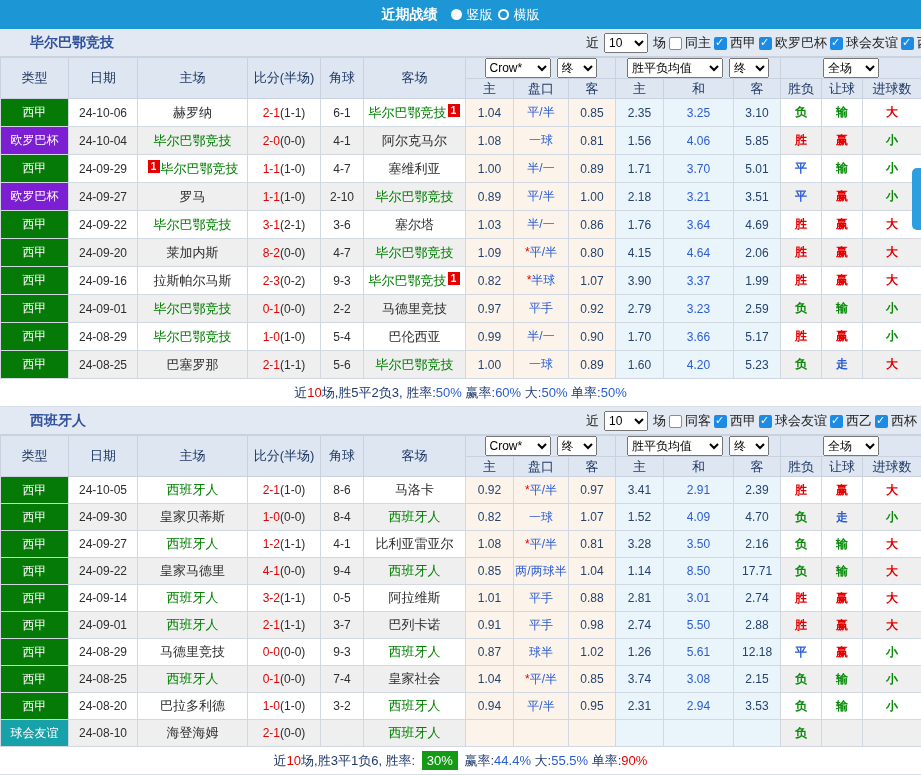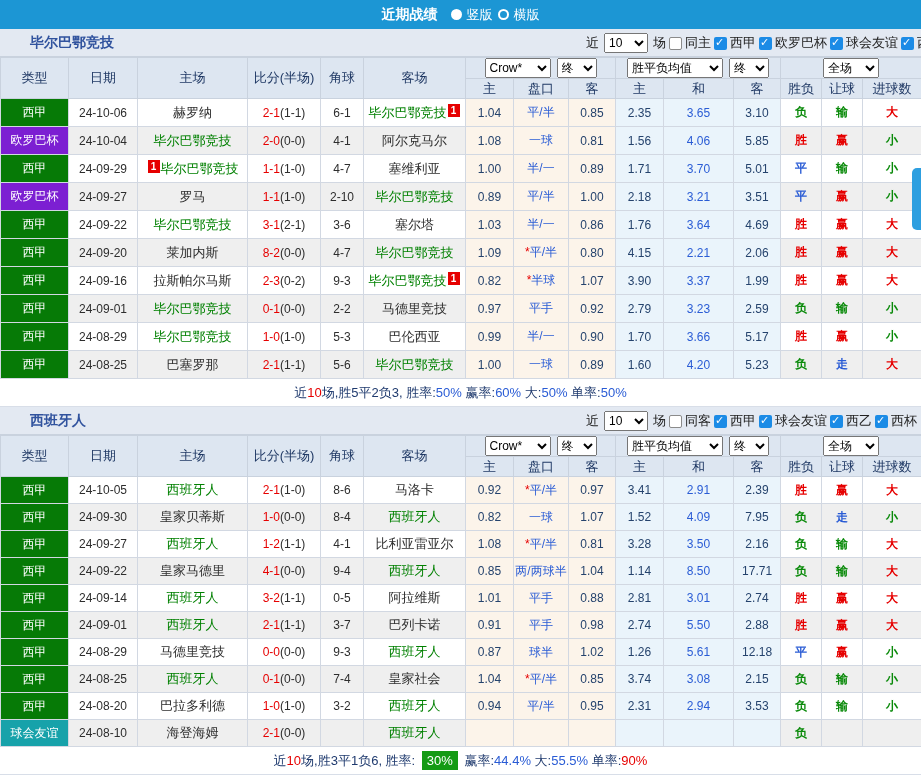--- a/index.html
+++ b/index.html
@@ -129,21 +129,21 @@
           <td class="plain type" style="background: rgb(6, 122, 6); color: rgb(255, 255, 255);">西甲</td>
           <td class="plain">24-10-06</td>
           <td class="plain team"><span>赫罗纳</span></td>
           <td class="plain"><span class="ft">2-1</span><span class="ht">(1-1)</span></td>
           <td class="plain">6-1</td>
           <td class="plain team"><span class="hl">毕尔巴鄂竞技</span><span class="card">1</span></td>
           <td class="cream num">1.04</td>
           <td class="cream"><span class="hcap">平/半</span></td>
           <td class="cream num">0.85</td>
           <td class="lblue num">2.35</td>
-          <td class="lblue mid">3.65</td>
+          <td class="lblue mid">3.25</td>
           <td class="lblue num">3.10</td>
           <td class="plain res" style="color: rgb(10, 138, 10);">负</td>
           <td class="plain res" style="color: rgb(10, 138, 10);">输</td>
           <td class="plain res" style="color: rgb(230, 0, 0);">大</td>
         </tr>
         <tr>
           <td class="plain type" style="background: rgb(124, 31, 210); color: rgb(255, 255, 255);">欧罗巴杯</td>
           <td class="plain">24-10-04</td>
           <td class="plain team"><span class="hl">毕尔巴鄂竞技</span></td>
           <td class="plain"><span class="ft">2-0</span><span class="ht">(0-0)</span></td>
@@ -214,21 +214,21 @@
           <td class="plain type" style="background: rgb(6, 122, 6); color: rgb(255, 255, 255);">西甲</td>
           <td class="plain">24-09-20</td>
           <td class="plain team"><span>莱加内斯</span></td>
           <td class="plain"><span class="ft">8-2</span><span class="ht">(0-0)</span></td>
           <td class="plain">4-7</td>
           <td class="plain team"><span class="hl">毕尔巴鄂竞技</span></td>
           <td class="cream num">1.09</td>
           <td class="cream"><span class="star">*</span><span class="hcap">平/半</span></td>
           <td class="cream num">0.80</td>
           <td class="lblue num">4.15</td>
-          <td class="lblue mid">2.21</td>
+          <td class="lblue mid">4.64</td>
           <td class="lblue num">2.06</td>
           <td class="plain res" style="color: rgb(230, 0, 0);">胜</td>
           <td class="plain res" style="color: rgb(230, 0, 0);">赢</td>
           <td class="plain res" style="color: rgb(230, 0, 0);">大</td>
         </tr>
         <tr>
           <td class="plain type" style="background: rgb(6, 122, 6); color: rgb(255, 255, 255);">西甲</td>
           <td class="plain">24-09-16</td>
           <td class="plain team"><span>拉斯帕尔马斯</span></td>
           <td class="plain"><span class="ft">2-3</span><span class="ht">(0-2)</span></td>
@@ -259,21 +259,21 @@
           <td class="lblue num">2.59</td>
           <td class="plain res" style="color: rgb(10, 138, 10);">负</td>
           <td class="plain res" style="color: rgb(10, 138, 10);">输</td>
           <td class="plain res" style="color: rgb(10, 138, 10);">小</td>
         </tr>
         <tr>
           <td class="plain type" style="background: rgb(6, 122, 6); color: rgb(255, 255, 255);">西甲</td>
           <td class="plain">24-08-29</td>
           <td class="plain team"><span class="hl">毕尔巴鄂竞技</span></td>
           <td class="plain"><span class="ft">1-0</span><span class="ht">(1-0)</span></td>
-          <td class="plain">5-3</td>
+          <td class="plain">5-4</td>
           <td class="plain team"><span>巴伦西亚</span></td>
           <td class="cream num">0.99</td>
           <td class="cream"><span class="hcap">半/一</span></td>
           <td class="cream num">0.90</td>
           <td class="lblue num">1.70</td>
           <td class="lblue mid">3.66</td>
           <td class="lblue num">5.17</td>
           <td class="plain res" style="color: rgb(230, 0, 0);">胜</td>
           <td class="plain res" style="color: rgb(230, 0, 0);">赢</td>
           <td class="plain res" style="color: rgb(10, 138, 10);">小</td>
@@ -381,21 +381,21 @@
           <td class="plain">24-09-30</td>
           <td class="plain team"><span>皇家贝蒂斯</span></td>
           <td class="plain"><span class="ft">1-0</span><span class="ht">(0-0)</span></td>
           <td class="plain">8-4</td>
           <td class="plain team"><span class="hl">西班牙人</span></td>
           <td class="cream num">0.82</td>
           <td class="cream"><span class="hcap">一球</span></td>
           <td class="cream num">1.07</td>
           <td class="lblue num">1.52</td>
           <td class="lblue mid">4.09</td>
-          <td class="lblue num">7.95</td>
+          <td class="lblue num">4.70</td>
           <td class="plain res" style="color: rgb(10, 138, 10);">负</td>
           <td class="plain res" style="color: rgb(42, 92, 213);">走</td>
           <td class="plain res" style="color: rgb(10, 138, 10);">小</td>
         </tr>
         <tr>
           <td class="plain type" style="background: rgb(6, 122, 6); color: rgb(255, 255, 255);">西甲</td>
           <td class="plain">24-09-27</td>
           <td class="plain team"><span class="hl">西班牙人</span></td>
           <td class="plain"><span class="ft">1-2</span><span class="ht">(1-1)</span></td>
           <td class="plain">4-1</td>

